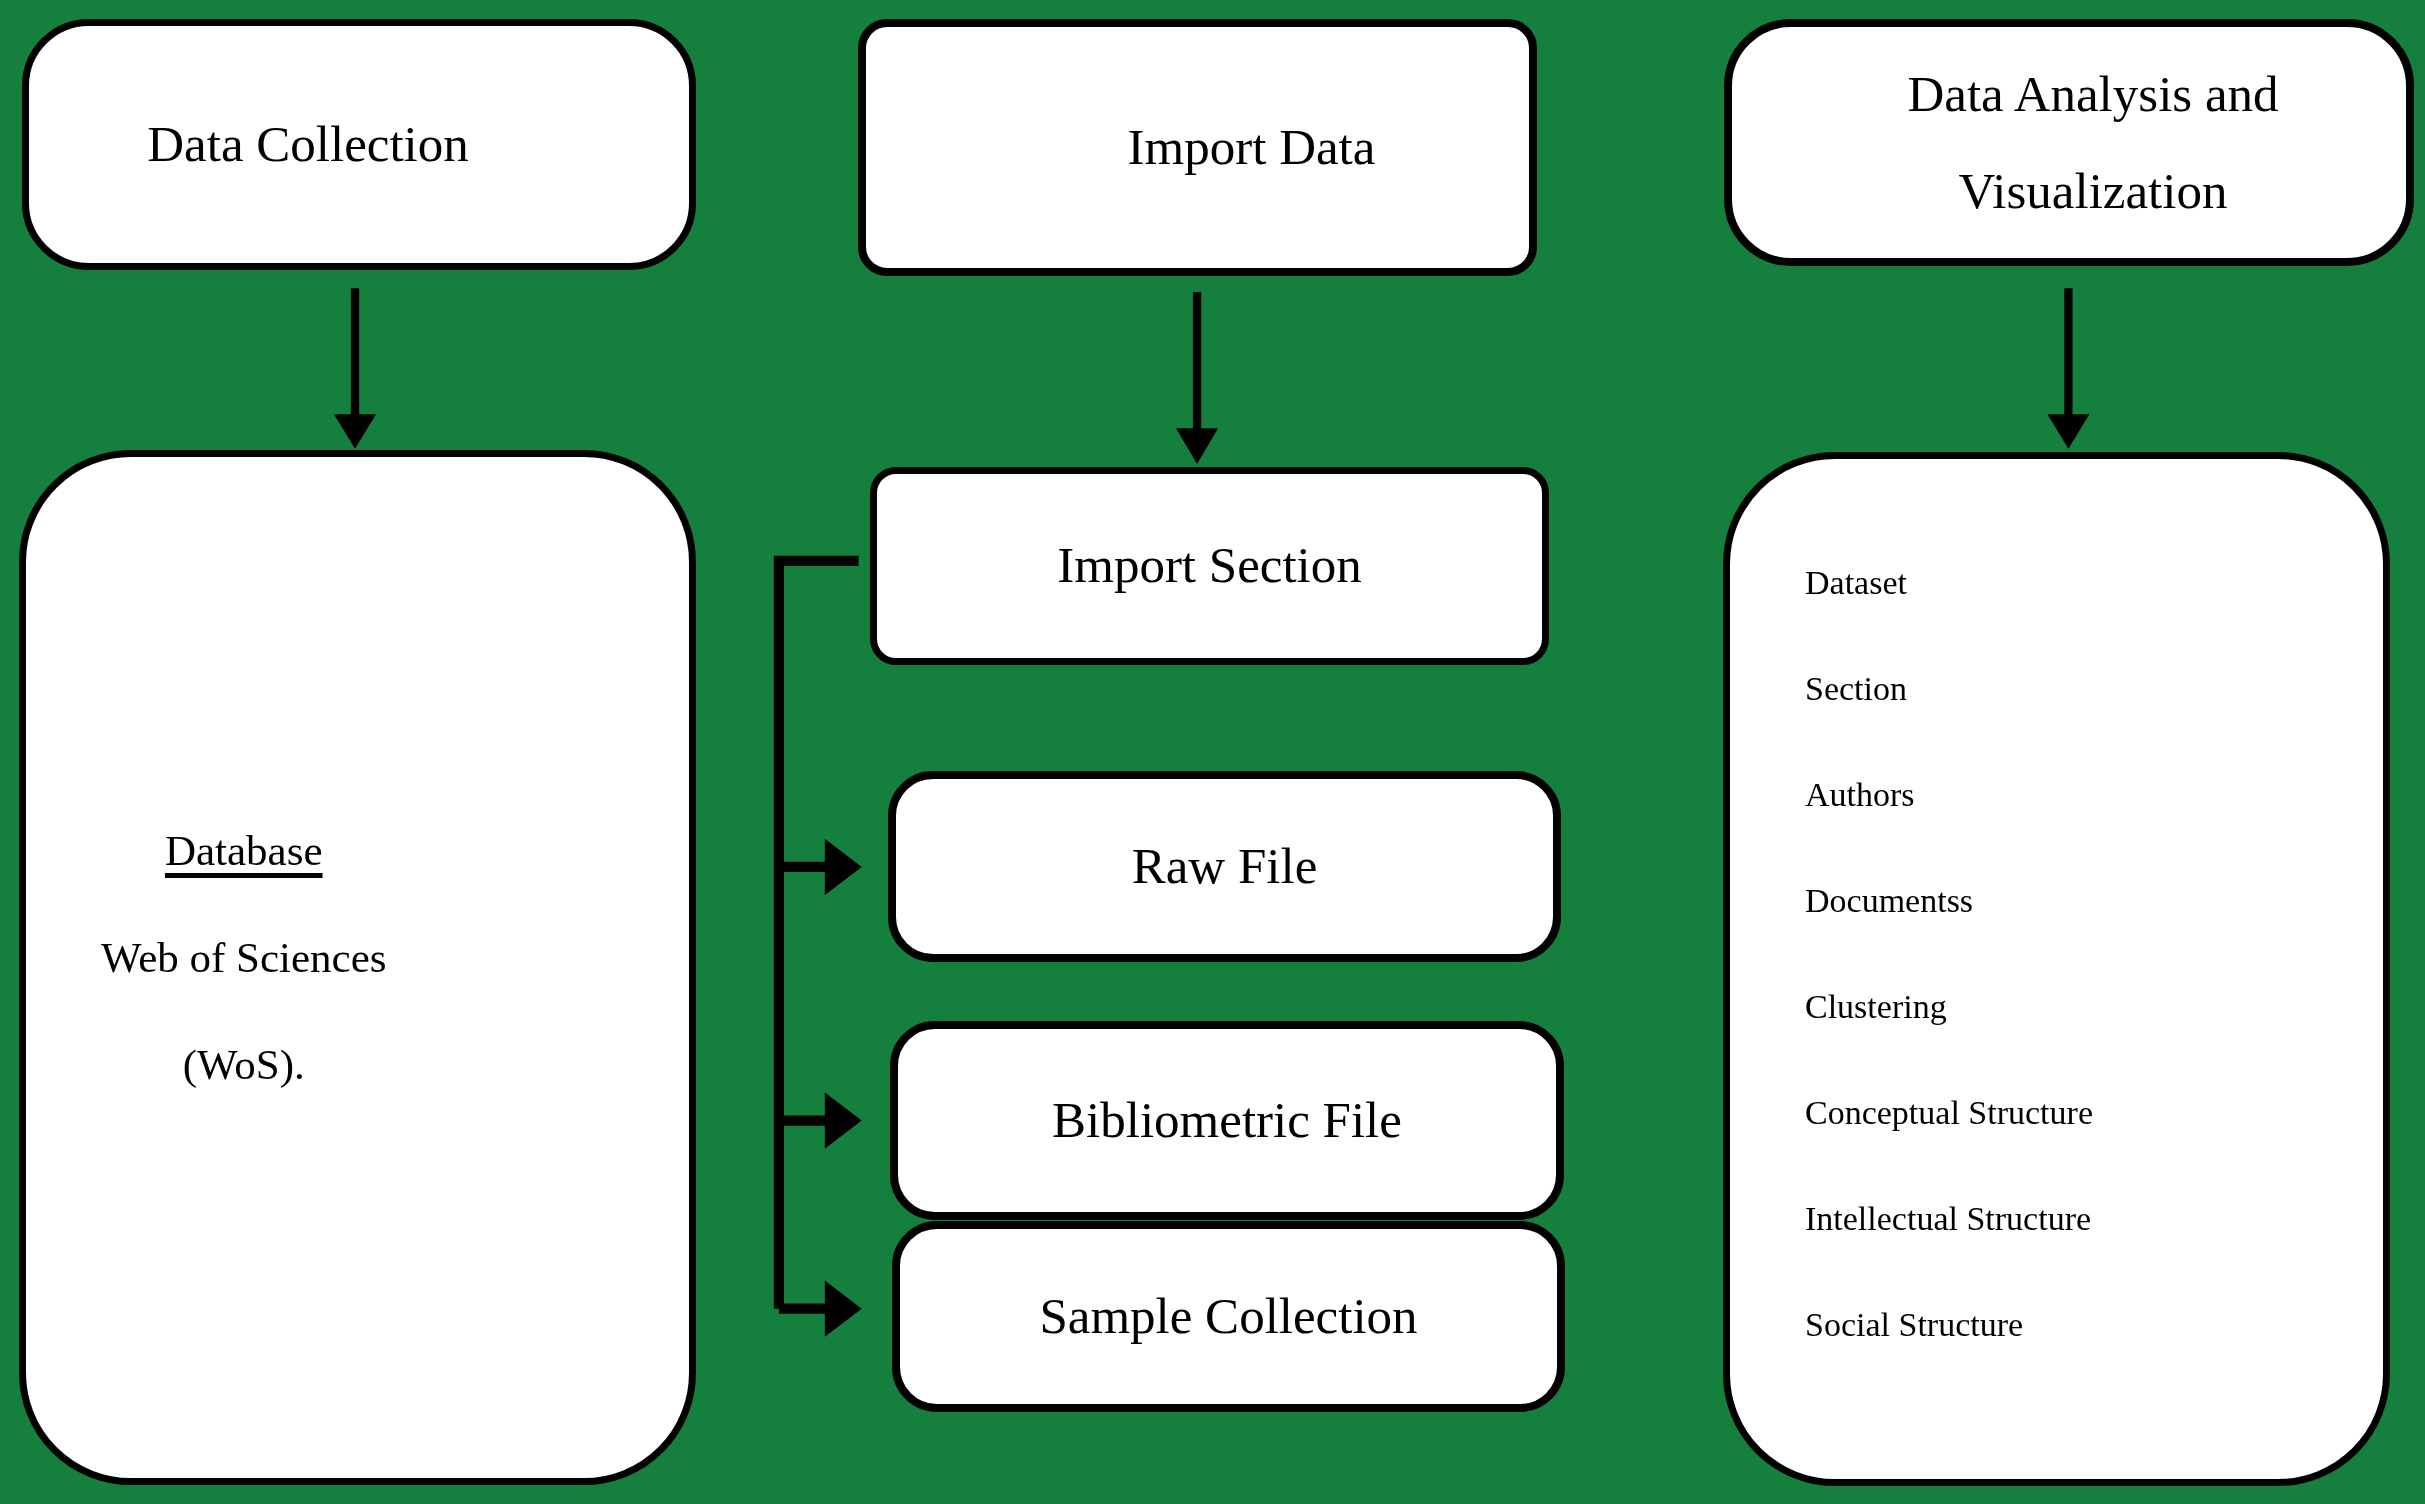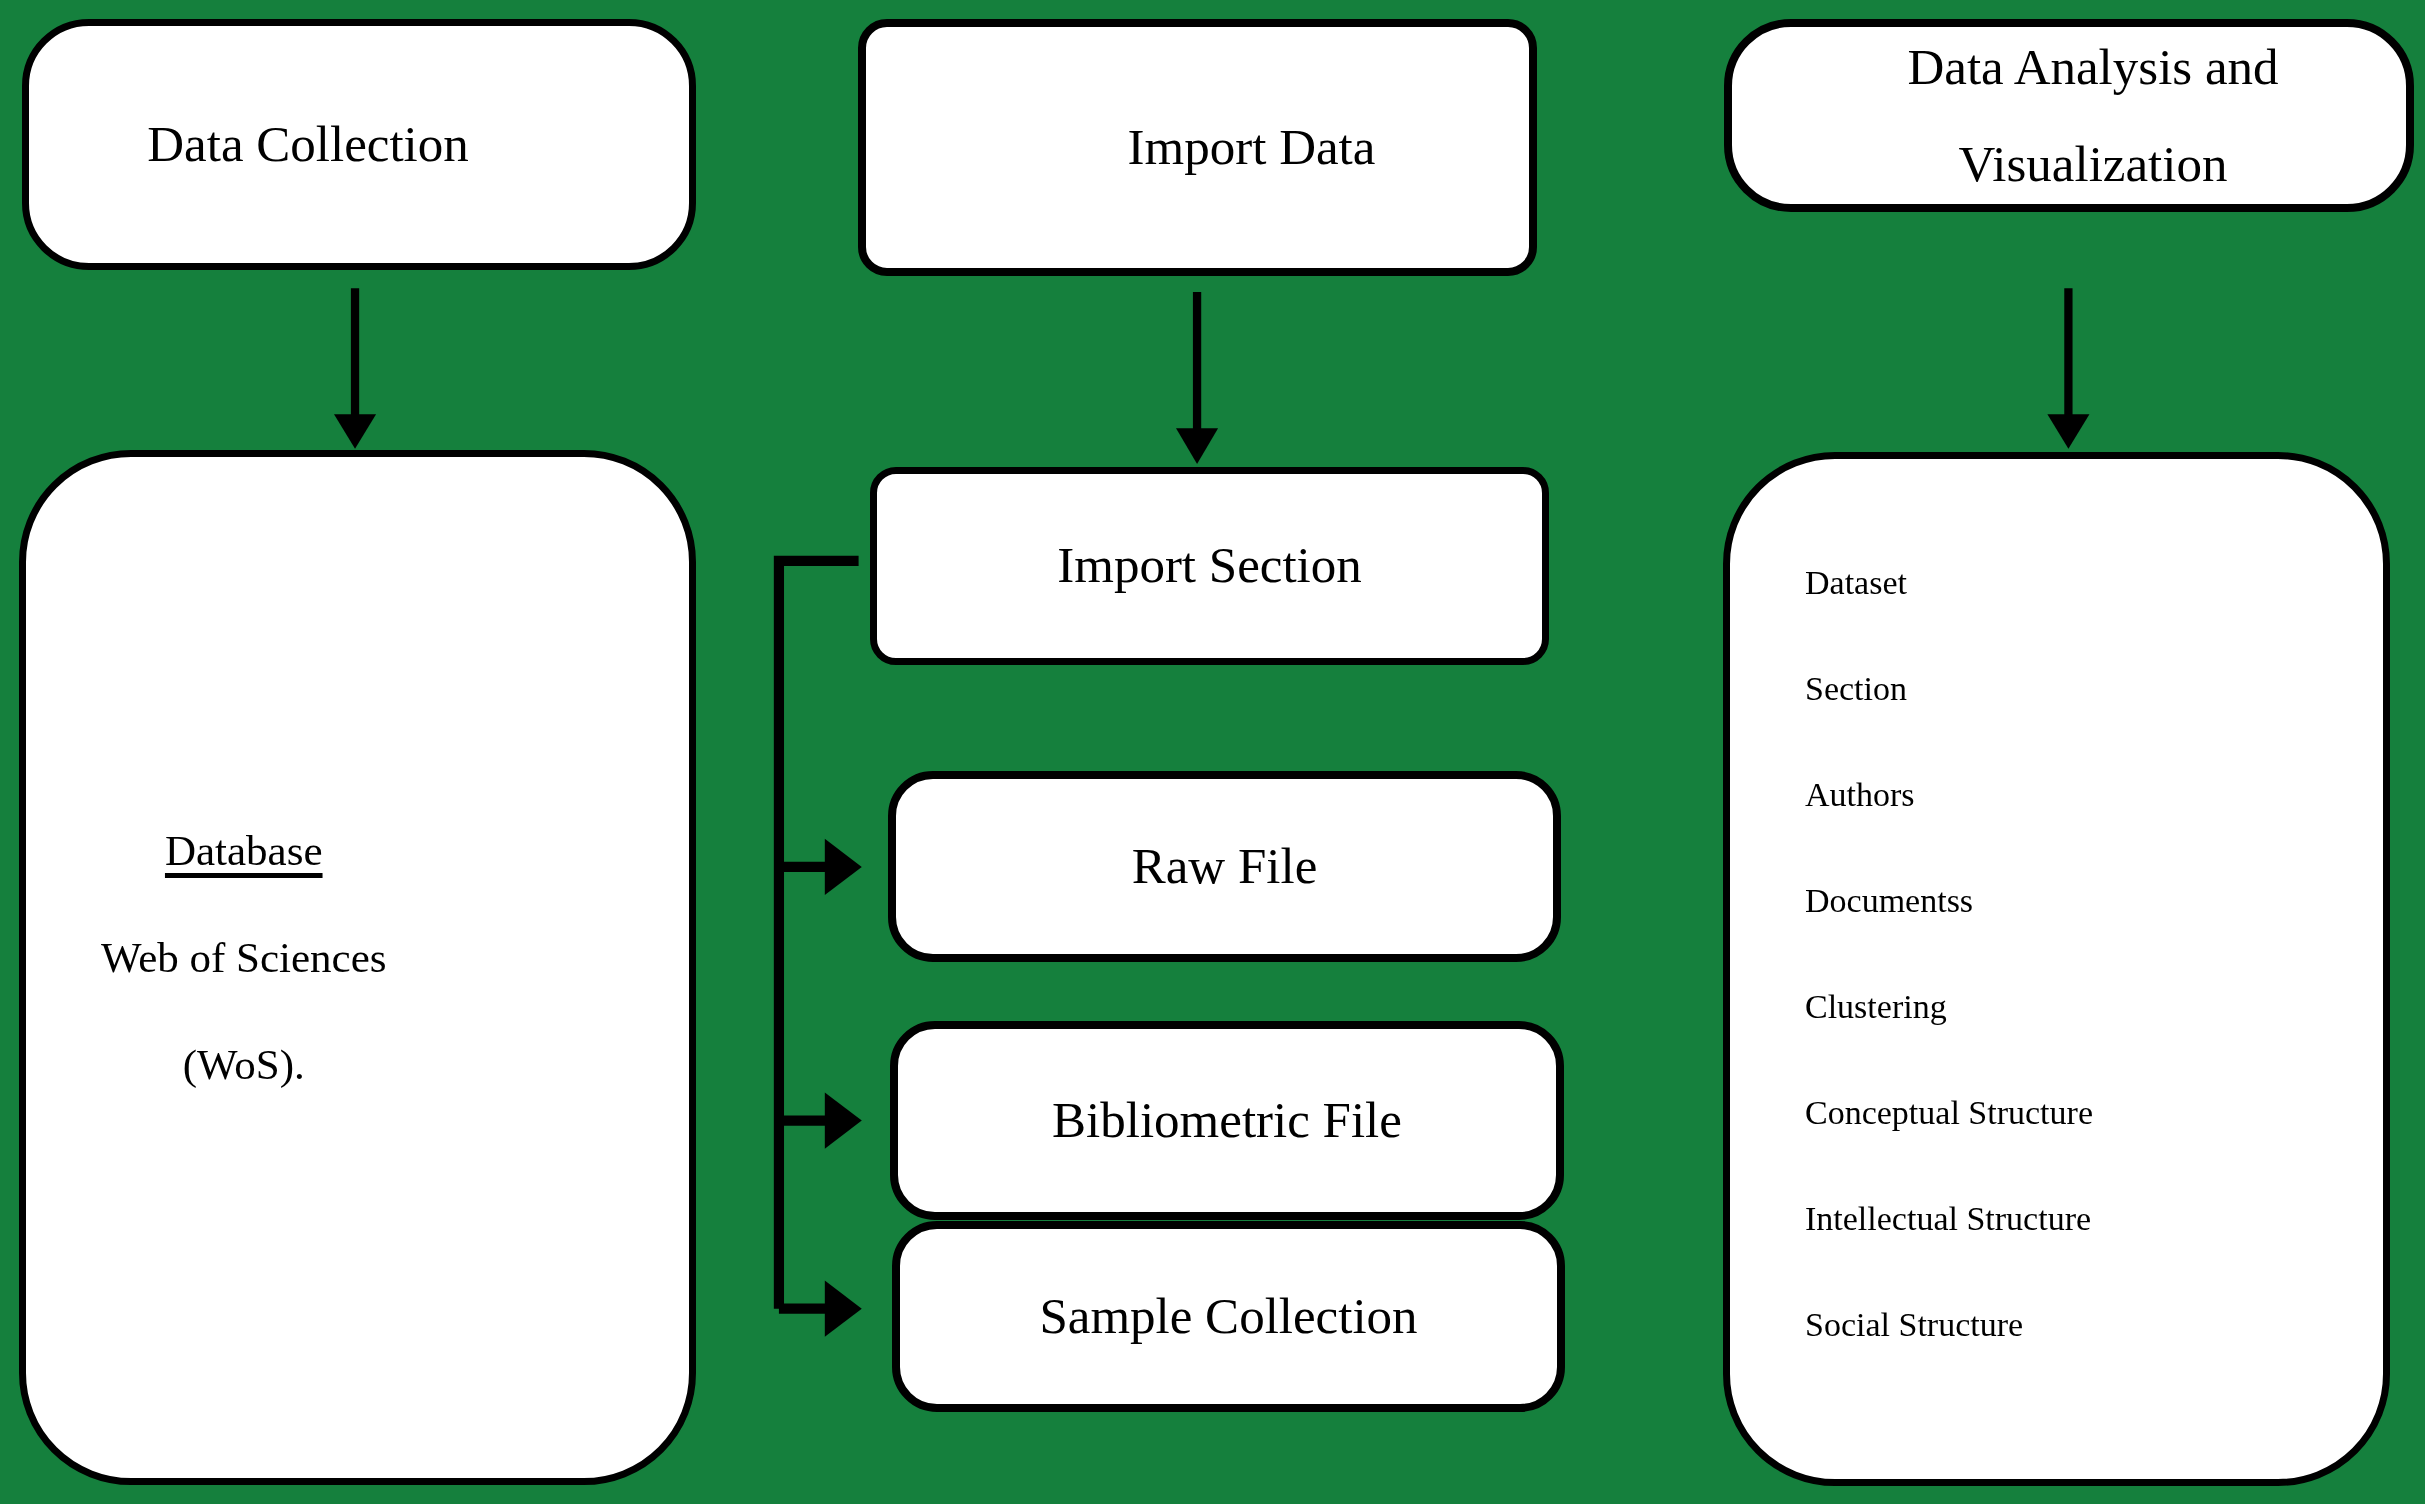--- a/index.html
+++ b/index.html
@@ -30,21 +30,21 @@
   .box-l2 { left: 19px;  top: 450px; width: 677px; height: 1035px; border-radius: 112px; display: block; }
   .l2-text { position: absolute; left: 75px; top: 340px; font-size: 43px; line-height: 107px; white-space: nowrap; }
   .u { text-decoration: underline; text-decoration-thickness: 4.5px; text-underline-offset: 7.6px; }
   
   .box-m1 { left: 858px; top: 19px;   width: 679px; height: 257px; border-radius: 29px; padding-left: 108px; }
   .box-m2 { left: 858px; top: 467px;  width: 679px; height: 198px; border-radius: 26px; margin-left: 12px; }
   .box-m3 { left: 888px; top: 771px; width: 673px; height: 191px; border-radius: 45px; align-items: center; }
   .box-m4 { left: 890px; top: 1021px; width: 674px; height: 199px; border-radius: 45px; }
   .box-m5 { left: 892px; top: 1221px; width: 673px; height: 191px; border-radius: 45px; }
   
-  .box-r1 { left: 1724px; top: 19px;  width: 690px; height: 193px; border-radius: 67px; flex-direction: column; line-height: 97px; padding-left: 48px; }
+  .box-r1 { left: 1724px; top: 19px;  width: 690px; height: 247px; border-radius: 67px; flex-direction: column; line-height: 97px; padding-left: 48px; }
   .box-r2 { left: 1723px; top: 452px; width: 667px; height: 1034px; border-radius: 112px; display: block; }
   .r2-list { position: absolute; left: 75px; top: 71px; font-size: 34px; line-height: 106px; white-space: nowrap; text-align: left; }
   .svg-layer { position: absolute; left: 0; top: 0; width: 2426px; height: 1505px; pointer-events: none; }
 </style>
 </head>
 <body>
 
 <div class="canvas">
 
   <div class="box box-l1">

